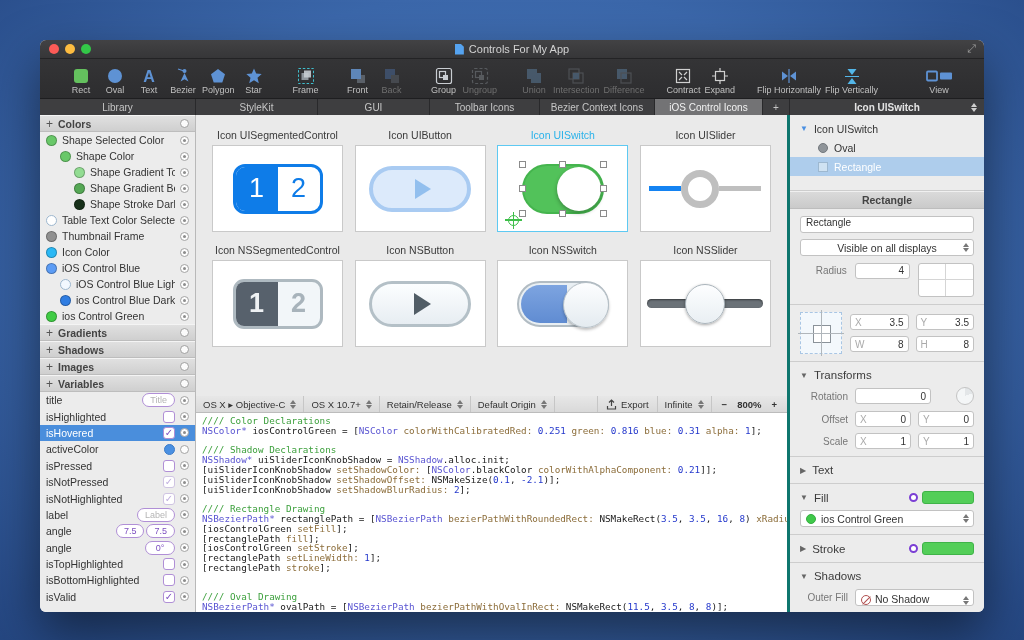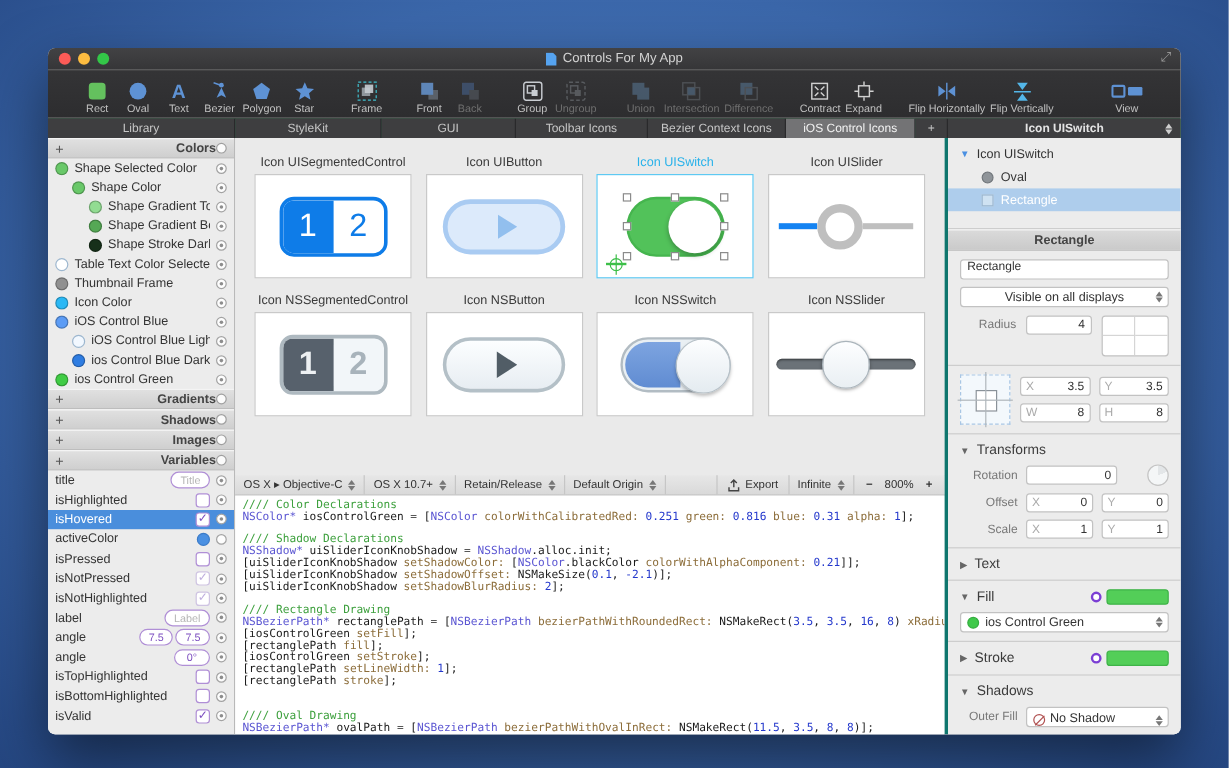--- a/index.html
+++ b/index.html
@@ -38,21 +38,21 @@
 .stp i{display:block;width:0;height:0;border:3px solid transparent}
 .stp i.u{border-bottom:4px solid #777;border-top:none}
 .stp i.d{border-top:4px solid #777;border-bottom:none}
 .ptitle .stp i.u{border-bottom-color:#cfcfcf}.ptitle .stp i.d{border-top-color:#cfcfcf}
 
 .content{flex:1;display:flex;min-height:0}
 
 .sidebar{width:156px;background:#ececec;border-right:1px solid #b9b9b9;display:flex;flex-direction:column;font-size:10.5px;color:#333;overflow:hidden}
 .sec-h{height:17px;flex:0 0 auto;background:linear-gradient(#e0e0e0,#cfcfcf);border-top:1px solid #f4f4f4;border-bottom:1px solid #bdbdbd;display:flex;align-items:center;font-weight:bold;font-size:10.5px;color:#444;padding:0 6px}
 .sec-h .plus{width:12px;color:#555;font-weight:normal;font-size:12px;line-height:10px}
-.sec-h .sec-t{flex:1;text-align:right}
+.sec-h .sec-t{flex:1;text-align:left}
 .circ{width:9px;height:9px;border:1px solid #9f9f9f;border-radius:50%;background:#fbfbfb;flex:0 0 auto}
 .srow{height:16px;flex:0 0 auto;display:flex;align-items:center;padding:0 6px;gap:5px}
 .srow .lab{flex:1;white-space:nowrap;overflow:hidden}
 .dot{width:11px;height:11px;border-radius:50%;flex:0 0 auto;border:1px solid rgba(0,0,0,.25)}
 .dot.ring{border:1px solid #9db7cf}
 .vradio{width:9px;height:9px;border:1px solid #a3a3a3;border-radius:50%;background:#fdfdfd;position:relative;flex:0 0 auto}
 .vradio::after{content:"";position:absolute;left:2px;top:2px;width:3px;height:3px;border-radius:50%;background:#8d8d8d}
 .vradio.empty::after{display:none}
 .vrow{height:16.4px;flex:0 0 auto;display:flex;align-items:center;padding:0 6px;gap:5px}
 .vrow .lab{flex:1;white-space:nowrap;overflow:hidden}
@@ -101,21 +101,21 @@
 .nsslider{position:relative;width:116px;height:44px;display:flex;align-items:center}
 .nsslider .trk{height:9px;width:100%;border-radius:4.5px;background:#6b7278;box-shadow:inset 0 1px 2px rgba(0,0,0,.5)}
 .nsslider .kn{position:absolute;left:50%;transform:translateX(-50%);width:40px;height:40px;border-radius:50%;background:linear-gradient(#fdfeff,#e9eff3);border:1.5px solid #aab4bb;box-shadow:0 1px 3px rgba(0,0,0,.35)}
 
 .codebar{height:17px;flex:0 0 auto;background:linear-gradient(#e7e7e7,#d9d9d9);border-bottom:1px solid #bcbcbc;display:flex;align-items:center;font-size:9.5px;color:#333}
 .cb-dd{display:flex;align-items:center;padding:0 7px;height:100%;border-right:1px solid #c6c6c6;white-space:nowrap}
 .cb-dd .stp{margin-left:5px}
 .cb-sp{flex:1}
 .cb-btn{display:flex;align-items:center;gap:4px;padding:0 8px;height:100%;border-left:1px solid #c6c6c6;white-space:nowrap}
 .cb-zoom{display:flex;align-items:center;gap:10px;padding:0 10px;height:100%;border-left:1px solid #c6c6c6;font-weight:bold}
-.cb-zoom .zl{font-weight:normal}
+.cb-zoom .zl{font-weight:bold}
 
 .code{flex:1;background:#fff;font-family:"DejaVu Sans Mono","Liberation Mono",monospace;font-size:9.3px;line-height:9.8px;padding:3px 0 0 6px;overflow:hidden;white-space:pre}
 .codeline{height:9.8px;white-space:pre}
 .c-c{color:#3da03d}.c-t{color:#5a55d2}.c-m{color:#8c6d3a}.c-n{color:#2438cc}.c-p{color:#1a1a1a}
 
 .rightpanel{width:194px;background:#ececec;display:flex;flex-direction:column;font-size:10.5px;color:#333;overflow:hidden}
 .tree{padding:4px 0 14px;border-bottom:1px solid #cdcdcd}
 .trow{height:19px;display:flex;align-items:center;gap:6px;padding:0 10px}
 .trow.sel{background:#aecdec;color:#fff}
 .tri{font-size:8px;color:#4a90e2}

